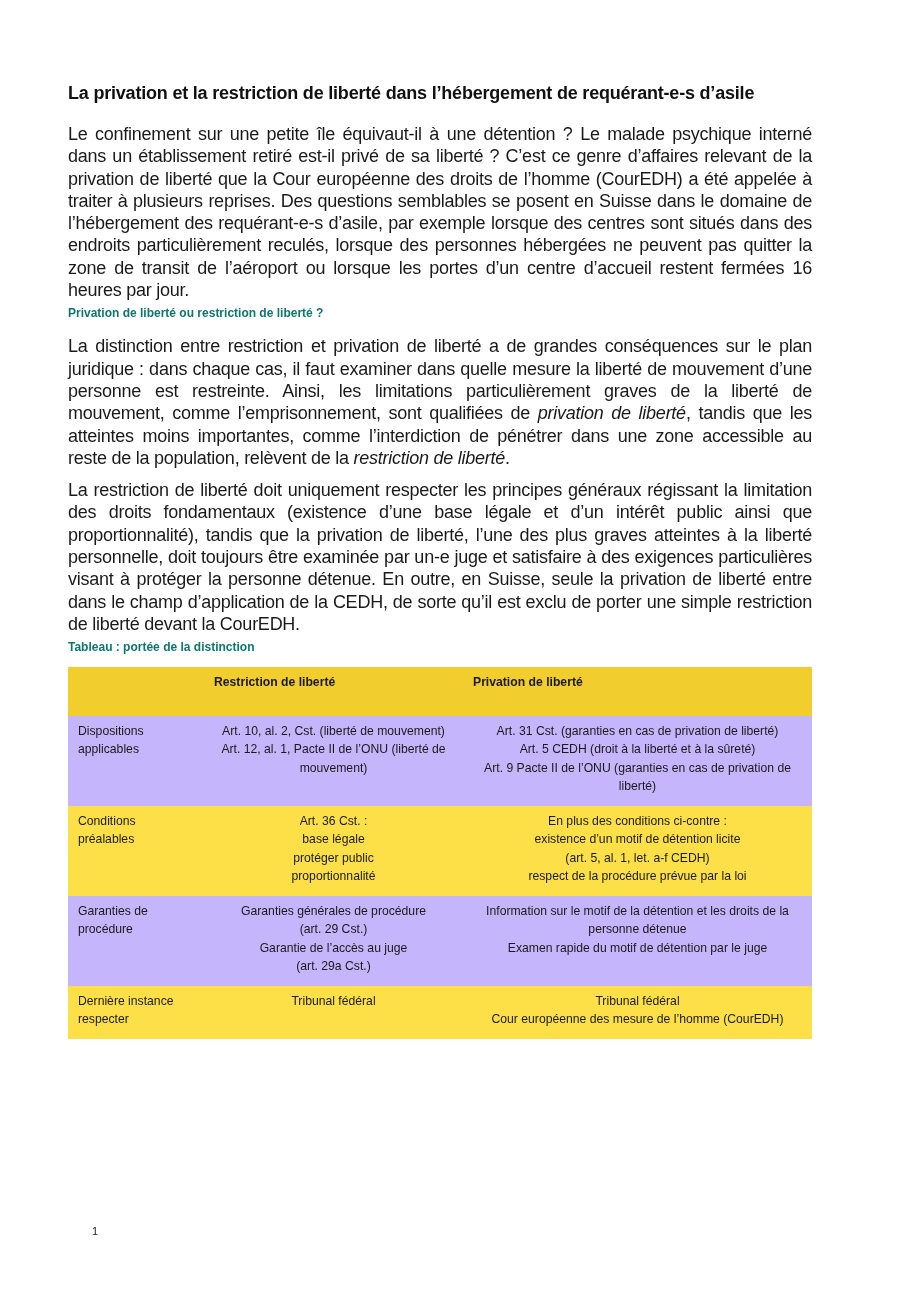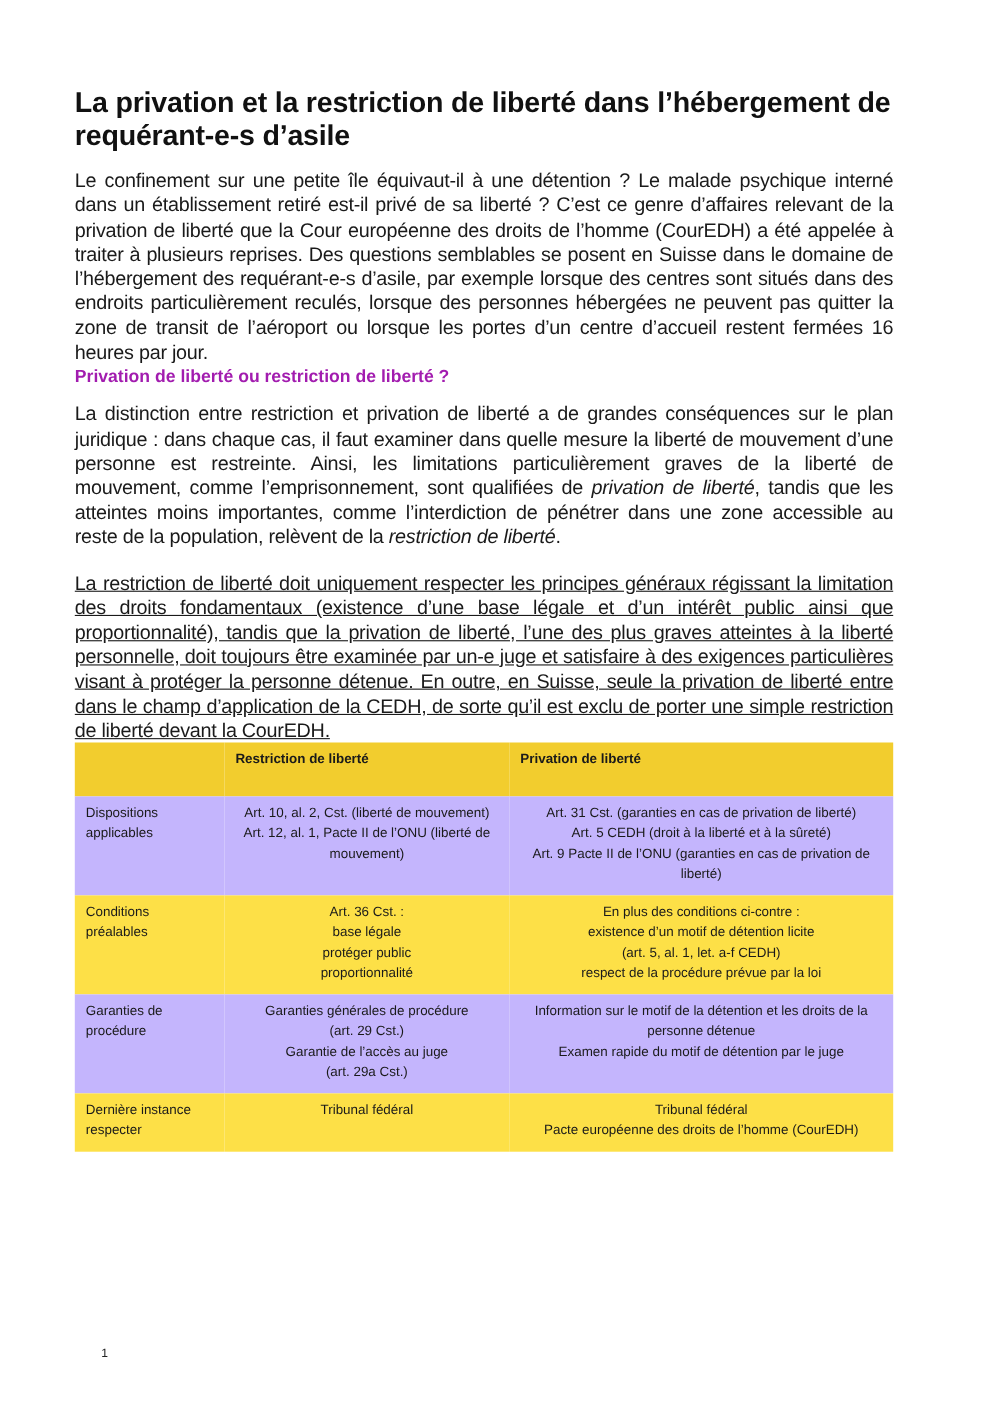--- a/index.html
+++ b/index.html
@@ -1,25 +1,25 @@
 <!DOCTYPE html>
 <html><head>
 <meta charset="utf-8">
 <style>
   html, body { margin: 0; padding: 0; background: #ffffff; }
   body { width: 904px; height: 1298px; position: relative; overflow: hidden;
          font-family: "Liberation Sans", sans-serif; color: #1a1a1a; }
   .page { position: absolute; left: 68px; top: 78px; width: 744px; }
-  h1 { font-family: "Liberation Sans", sans-serif; font-size: 26px; font-weight: bold;
+  h1 { font-family: "Liberation Sans", sans-serif; font-size: 18px; font-weight: bold;
        line-height: 30px; margin: 0 0 15px 0; letter-spacing: -0.2px; color: #111; }
-  h2 { font-family: "Liberation Sans", sans-serif; font-size: 16px; font-weight: bold;
-       line-height: 24px; margin: 0 0 10px 0; color: #a21caf; }
+  h2 { font-family: "Liberation Sans", sans-serif; font-size: 12px; font-weight: bold;
+       line-height: 24px; margin: 0 0 10px 0; color: #0f766e; }
   p.body { font-size: 18px; line-height: 22.3px; margin: 0; text-align: justify;
            letter-spacing: -0.25px; color: #1a1a1a; }
-  p.body + p.body { margin-top: 20px; text-decoration: underline; }
+  p.body + p.body { margin-top: 10px; }
   .intro { margin-bottom: 18px; }
   .sec1 { margin-bottom: 21px; }
   em { font-style: italic; }
   table.cmp { width: 744px; border-collapse: collapse; margin-top: 0px;
               font-size: 12.2px; line-height: 18.5px; color: #1a1a1a; }
   table.cmp th { background: #f2cd2e; text-align: left; font-weight: bold; vertical-align: top;
                  padding: 6px 10px 24px 10px; height: 18px; }
   table.cmp td { vertical-align: top; padding: 6px 10px 10px 10px; }
   table.cmp tr.r-odd td { background: #c4b5fd; }
   table.cmp tr.r-even td { background: #fde047; }
@@ -35,20 +35,21 @@
   <h1>La privation et la restriction de liberté dans l’hébergement de requérant-e-s d’asile</h1>
 
   <p class="body intro">Le confinement sur une petite île équivaut-il à une détention ? Le malade psychique interné dans un établissement retiré est-il privé de sa liberté ? C’est ce genre d’affaires relevant de la privation de liberté que la Cour européenne des droits de l’homme (CourEDH) a été appelée à traiter à plusieurs reprises. Des questions semblables se posent en Suisse dans le domaine de l’hébergement des requérant-e-s d’asile, par exemple lorsque des centres sont situés dans des endroits particulièrement reculés, lorsque des personnes hébergées ne peuvent pas quitter la zone de transit de l’aéroport ou lorsque les portes d’un centre d’accueil restent fermées 16 heures par jour.</p>
 
   <h2>Privation de liberté ou restriction de liberté ?</h2>
 
   <p class="body"><span>La distinction entre restriction et privation de liberté a de grandes conséquences sur le plan juridique : dans chaque cas, il faut examiner dans quelle mesure la liberté de mouvement d’une personne est restreinte. Ainsi, les limitations particulièrement graves de la liberté de mouvement, comme l’emprisonnement, sont qualifiées de </span><em>privation de liberté</em><span>, tandis que les atteintes moins importantes, comme l’interdiction de pénétrer dans une zone accessible au reste de la population, relèvent de la </span><em>restriction de liberté</em><span>.</span></p>
 
   <p class="body sec1">La restriction de liberté doit uniquement respecter les principes généraux régissant la limitation des droits fondamentaux (existence d’une base légale et d’un intérêt public ainsi que proportionnalité), tandis que la privation de liberté, l’une des plus graves atteintes à la liberté personnelle, doit toujours être examinée par un-e juge et satisfaire à des exigences particulières visant à protéger la personne détenue. En outre, en Suisse, seule la privation de liberté entre dans le champ d’application de la CEDH, de sorte qu’il est exclu de porter une simple restriction de liberté devant la CourEDH.</p>
 
+  <h2 style="margin-bottom:8px;">Tableau : portée de la distinction</h2>
 
   <table class="cmp">
     <thead>
       <tr>
         <th class="c0"></th>
         <th class="c1">Restriction de liberté</th>
         <th class="c2">Privation de liberté</th>
       </tr>
     </thead>
     <tbody>
@@ -92,20 +93,20 @@
           <span class="line">Examen rapide du motif de détention par le juge</span>
         </td>
       </tr>
       <tr class="r-even">
         <td class="c0">Dernière instance respecter</td>
         <td class="c1">
           <span class="line">Tribunal fédéral</span>
         </td>
         <td class="c2">
           <span class="line">Tribunal fédéral</span>
-          <span class="line">Pacte européenne des droits de l’homme (CourEDH)</span>
+          <span class="line">Cour européenne des mesure de l’homme (CourEDH)</span>
         </td>
       </tr>
     </tbody>
   </table>
 </div>
 
 <div class="pagenum">1</div>
 
 </body></html>

